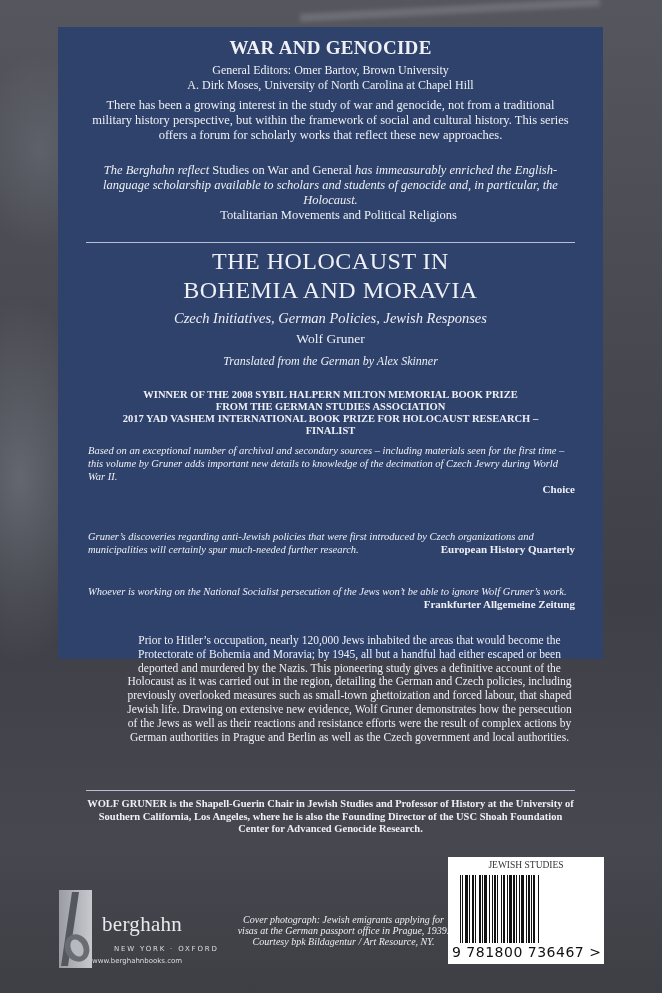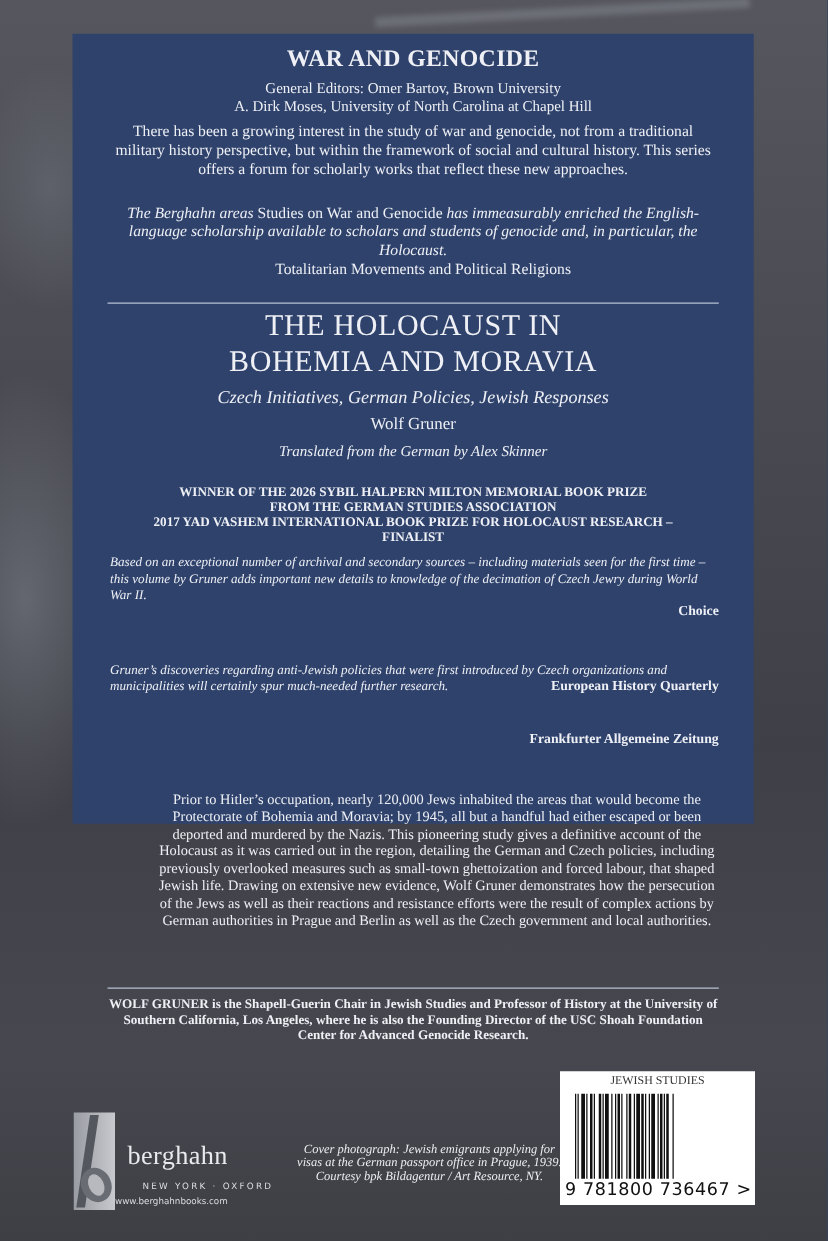--- a/index.html
+++ b/index.html
@@ -70,50 +70,51 @@
 <div class="bg-streak"></div>
 
 <div class="panel">
   <div class="series-title">WAR AND GENOCIDE</div>
   <div class="editors">
     <div>General Editors: Omer Bartov, Brown University</div>
     <div>A. Dirk Moses, University of North Carolina at Chapel Hill</div>
   </div>
   <div class="series-desc">There has been a growing interest in the study of war and genocide, not from a traditional military history perspective, but within the framework of social and cultural history. This series offers a forum for scholarly works that reflect these new approaches.</div>
   <div class="series-quote">
-    <span class="ital">The Berghahn areas</span><span> Studies on War and Genocide </span><span class="ital">has immeasurably enriched the English-language scholarship available to scholars and students of genocide and, in particular, the Holocaust.</span>
+    <span class="ital">The Berghahn reflect</span><span> Studies on War and General </span><span class="ital">has immeasurably enriched the English-language scholarship available to scholars and students of genocide and, in particular, the Holocaust.</span>
   </div>
   <div class="series-quote-src">Totalitarian Movements and Political Religions</div>
 
   <div class="rule" style="top:215px;"></div>
 
   <div class="book-title">
     <div>THE HOLOCAUST IN</div>
     <div>BOHEMIA AND MORAVIA</div>
   </div>
   <div class="subtitle">Czech Initiatives, German Policies, Jewish Responses</div>
   <div class="author">Wolf Gruner</div>
   <div class="translator">Translated from the German by Alex Skinner</div>
 
   <div class="awards">
-    <div>WINNER OF THE 2026 SYBIL HALPERN MILTON MEMORIAL BOOK PRIZE</div>
+    <div>WINNER OF THE 2008 SYBIL HALPERN MILTON MEMORIAL BOOK PRIZE</div>
     <div>FROM THE GERMAN STUDIES ASSOCIATION</div>
     <div>2017 YAD VASHEM INTERNATIONAL BOOK PRIZE FOR HOLOCAUST RESEARCH –</div>
     <div>FINALIST</div>
   </div>
 
   <div class="review rev1">
     <span>Based on an exceptional number of archival and secondary sources – including materials seen for the first time – this volume by Gruner adds important new details to knowledge of the decimation of Czech Jewry during World War II.</span>
     <span class="src">Choice</span>
   </div>
   <div class="review rev2">
     <span>Gruner’s discoveries regarding anti-Jewish policies that were first introduced by Czech organizations and municipalities will certainly spur much-needed further research.</span>
     <span class="src" style="margin-top:-13px;">European History Quarterly</span>
   </div>
   <div class="review rev3">
+    <span>Whoever is working on the National Socialist persecution of the Jews won’t be able to ignore Wolf Gruner’s work.</span>
     <span class="src">Frankfurter Allgemeine Zeitung</span>
   </div>
 
   <div class="blurb">Prior to Hitler’s occupation, nearly 120,000 Jews inhabited the areas that would become the Protectorate of Bohemia and Moravia; by 1945, all but a handful had either escaped or been deported and murdered by the Nazis. This pioneering study gives a definitive account of the Holocaust as it was carried out in the region, detailing the German and Czech policies, including previously overlooked measures such as small-town ghettoization and forced labour, that shaped Jewish life. Drawing on extensive new evidence, Wolf Gruner demonstrates how the persecution of the Jews as well as their reactions and resistance efforts were the result of complex actions by German authorities in Prague and Berlin as well as the Czech government and local authorities.</div>
 
   <div class="rule" style="top:763px;"></div>
 
   <div class="bio">WOLF GRUNER is the Shapell-Guerin Chair in Jewish Studies and Professor of History at the University of Southern California, Los Angeles, where he is also the Founding Director of the USC Shoah Foundation Center for Advanced Genocide Research.</div>
 </div>
 

